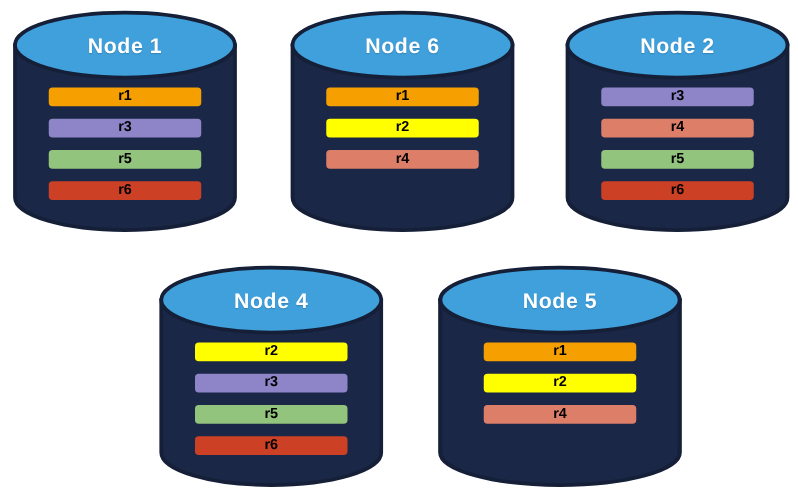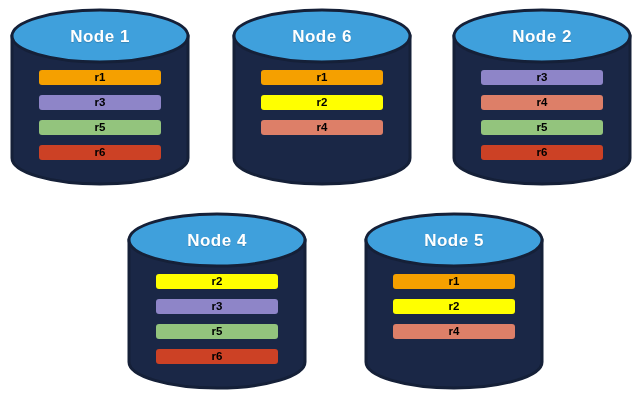--- a/index.html
+++ b/index.html
@@ -114,21 +114,21 @@
         <ellipse cx="90" cy="28" rx="88" ry="26" fill="#3FA0DC" stroke="#152038" stroke-width="3"></ellipse>
       </svg>
       <div class="node-title" style="top: 20px;">Node  4</div>
       <div class="replica-stack" style="top: 62px;">
         <div class="replica-bar" style="background: rgb(255, 255, 0); width: 122px; color: rgb(0, 0, 0);">r2</div>
         <div class="replica-bar" style="background: rgb(142, 133, 200); width: 122px; color: rgb(0, 0, 0);">r3</div>
         <div class="replica-bar" style="background: rgb(147, 196, 125); width: 122px; color: rgb(0, 0, 0);">r5</div>
         <div class="replica-bar" style="background: rgb(204, 65, 37); width: 122px; color: rgb(0, 0, 0);">r6</div>
       </div>
     </div>
-    <div class="node" style="left: 364px; top: 212px; width: 180px; height: 178px;">
+    <div class="node" style="left: 350px; top: 212px; width: 196px; height: 178px;">
       <svg class="node-svg" viewBox="0 0 180 178" preserveAspectRatio="none">
         <path d="M 2,28 L 2,150 A 88,26 0 0 0 178,150 L 178,28 Z" fill="#1A2746" stroke="#152038" stroke-width="3"></path>
         <ellipse cx="90" cy="28" rx="88" ry="26" fill="#3FA0DC" stroke="#152038" stroke-width="3"></ellipse>
       </svg>
       <div class="node-title" style="top: 20px;">Node  5</div>
       <div class="replica-stack" style="top: 62px;">
         <div class="replica-bar" style="background: rgb(245, 160, 0); width: 122px; color: rgb(0, 0, 0);">r1</div>
         <div class="replica-bar" style="background: rgb(255, 255, 0); width: 122px; color: rgb(0, 0, 0);">r2</div>
         <div class="replica-bar" style="background: rgb(221, 127, 104); width: 122px; color: rgb(0, 0, 0);">r4</div>
       </div>

